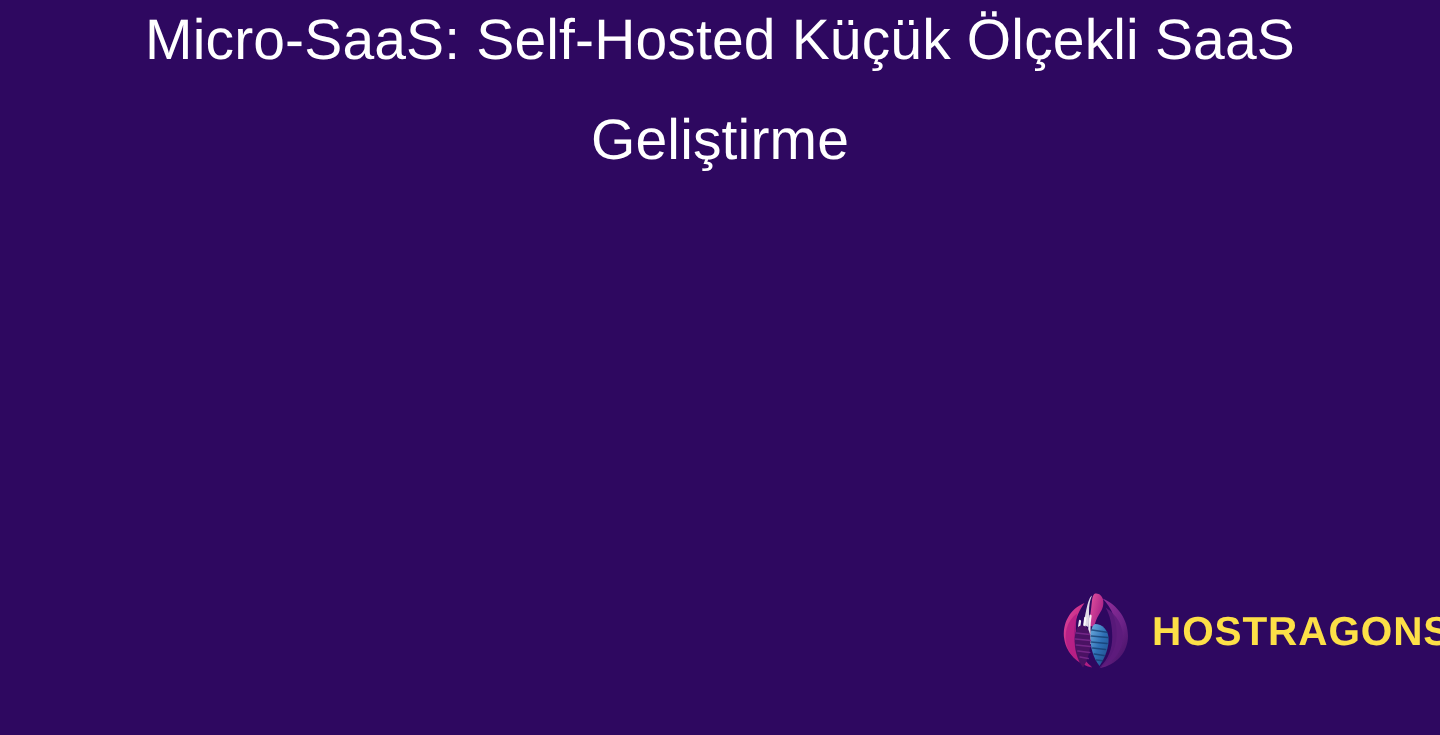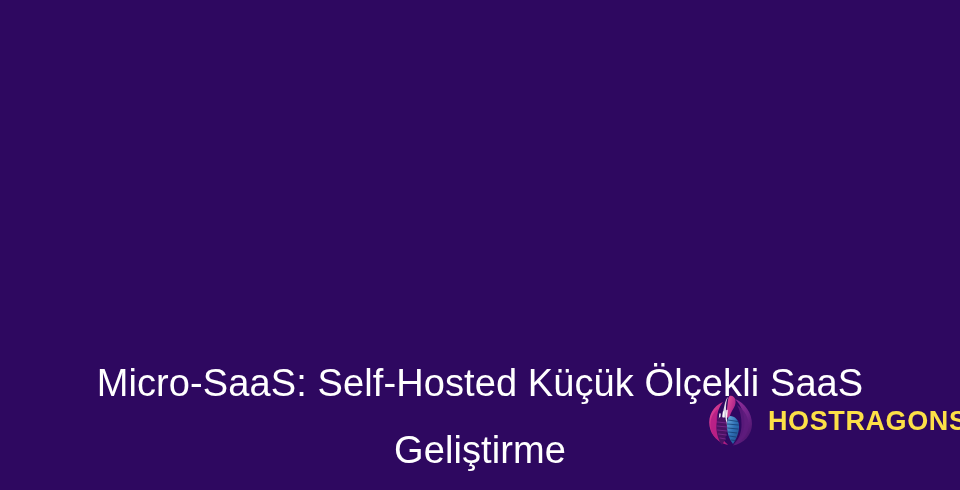--- a/index.html
+++ b/index.html
@@ -22,21 +22,21 @@
   }
   #title-block {
     position: absolute;
     left: 0;
     top: 0;
     width: 960px;
     height: 490px;
     display: flex;
     flex-direction: column;
     align-items: center;
-    justify-content: flex-end;
+    justify-content: flex-start;
     padding: 0 60px;
     box-sizing: border-box;
   }
   #page-title {
     color: #ffffff;
     font-size: 38px;
     font-weight: 400;
     line-height: 67px;
     text-align: center;
     letter-spacing: 0.1px;

